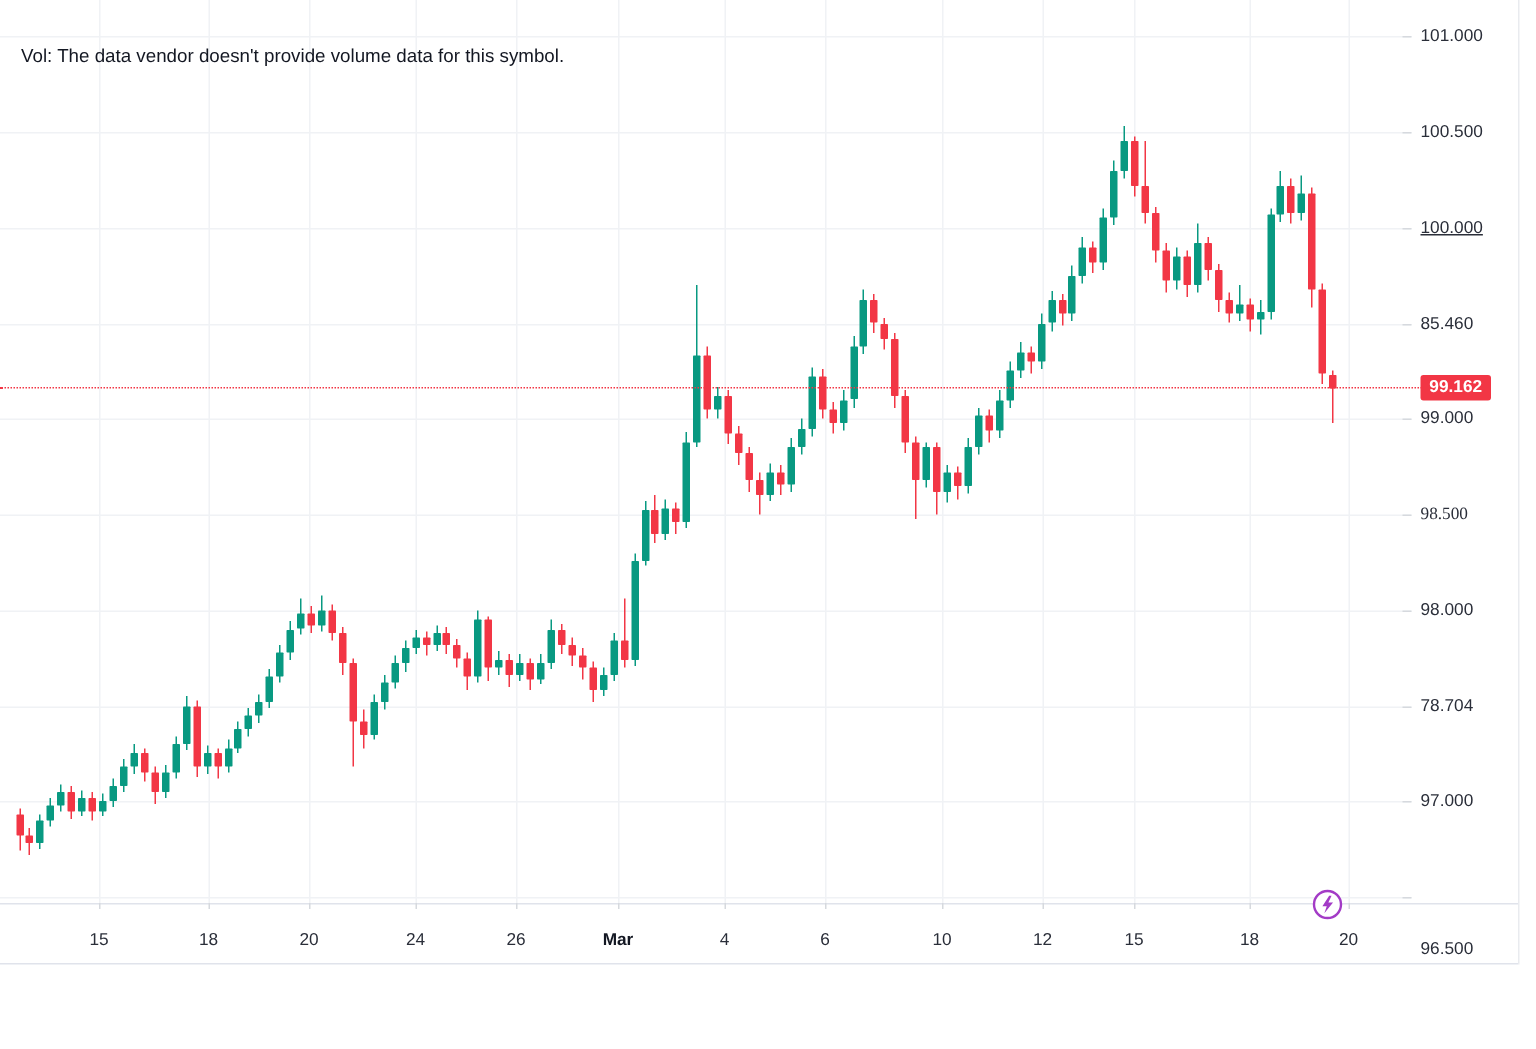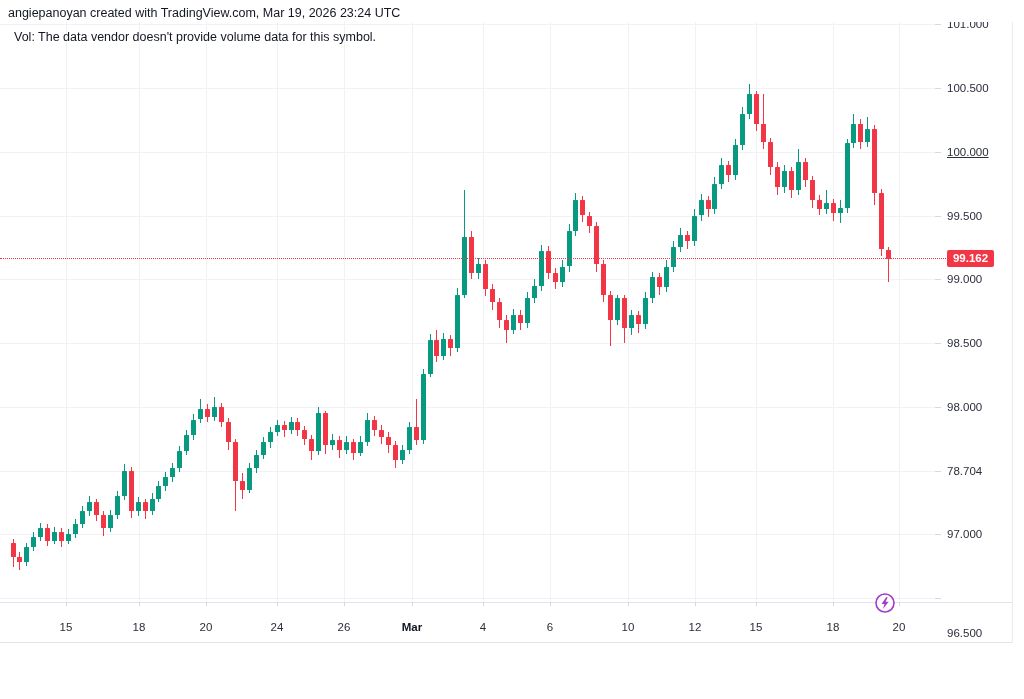--- a/index.html
+++ b/index.html
@@ -350,25 +350,25 @@
   <div id="sep-right" class="sep"></div>
 
   <div id="price-axis">
       <div class="ytick" style="top: 24.25px;"></div>
       <div class="ylabel" style="top: 17.25px;">101.000</div>
       <div class="ytick" style="top: 88px;"></div>
       <div class="ylabel" style="top: 81px;">100.500</div>
       <div class="ytick" style="top: 151.75px;"></div>
       <div class="ylabel" style="top: 144.75px; text-decoration: underline;">100.000</div>
       <div class="ytick" style="top: 215.5px;"></div>
-      <div class="ylabel" style="top: 208.5px;">99.500</div>
+      <div class="ylabel" style="top: 208.5px;">85.460</div>
       <div class="ytick" style="top: 279.25px;"></div>
       <div class="ylabel" style="top: 272.25px;">99.000</div>
       <div class="ytick" style="top: 343px;"></div>
-      <div class="ylabel" style="top: 336px;">98.500</div>
+      <div class="ylabel" style="top: 336px; font-family: Liberation Serif, serif;">98.500</div>
       <div class="ytick" style="top: 406.75px;"></div>
       <div class="ylabel" style="top: 399.75px;">98.000</div>
       <div class="ytick" style="top: 470.5px;"></div>
       <div class="ylabel" style="top: 463.5px;">78.704</div>
       <div class="ytick" style="top: 534.25px;"></div>
       <div class="ylabel" style="top: 527.25px;">97.000</div>
       <div class="ytick" style="top: 598px;"></div>
       <div class="ylabel" style="top: 626px;">96.500</div>
     </div>
   <div id="time-axis">
@@ -395,20 +395,19 @@
       <div class="xtick" style="left: 756px;"></div>
       <div class="xlabel" style="left: 756px;">15</div>
       <div class="xtick" style="left: 833px;"></div>
       <div class="xlabel" style="left: 833px;">18</div>
       <div class="xtick" style="left: 899px;"></div>
       <div class="xlabel" style="left: 899px;">20</div>
     </div>
 
   <div class="price-tag" id="price-tag" style="top: 250.095px; background: rgb(242, 54, 69);">99.162</div>
 
-  <div class="attribution">angiepanoyan created with TradingView.com, Mar 19, 2026 23:24 UTC</div>
 
   <div class="legend">
     <div class="row2">Vol: The data vendor doesn't provide volume data for this symbol.</div>
   </div>
 
 
 </div>
 
 </body></html>

